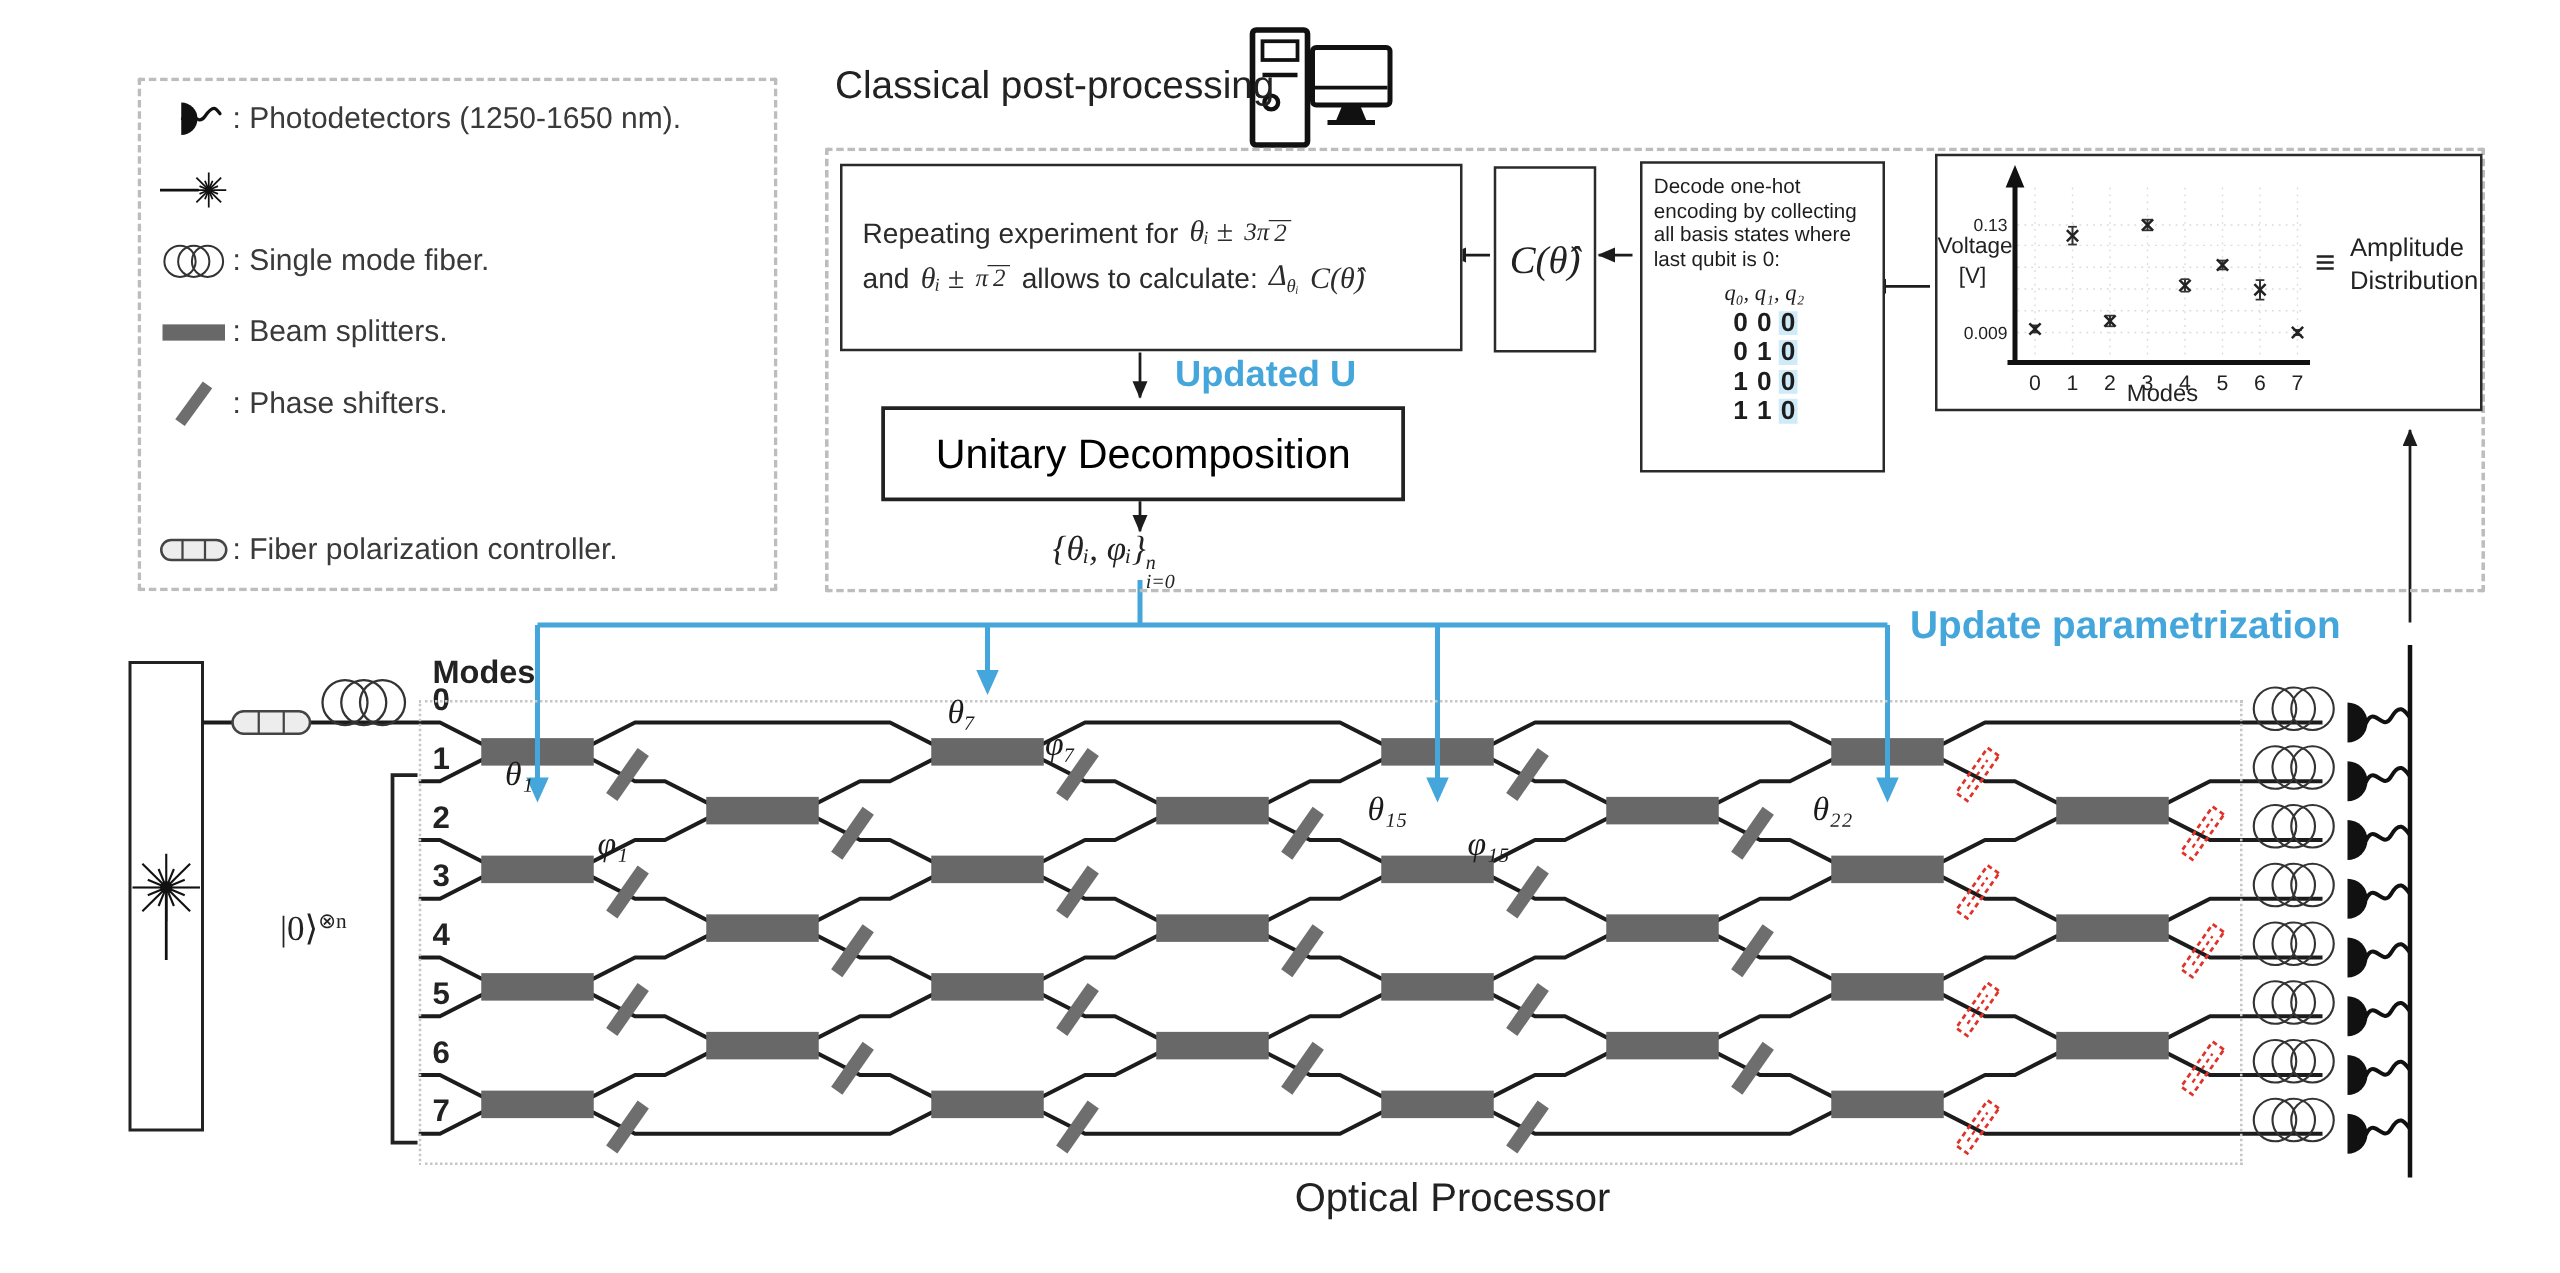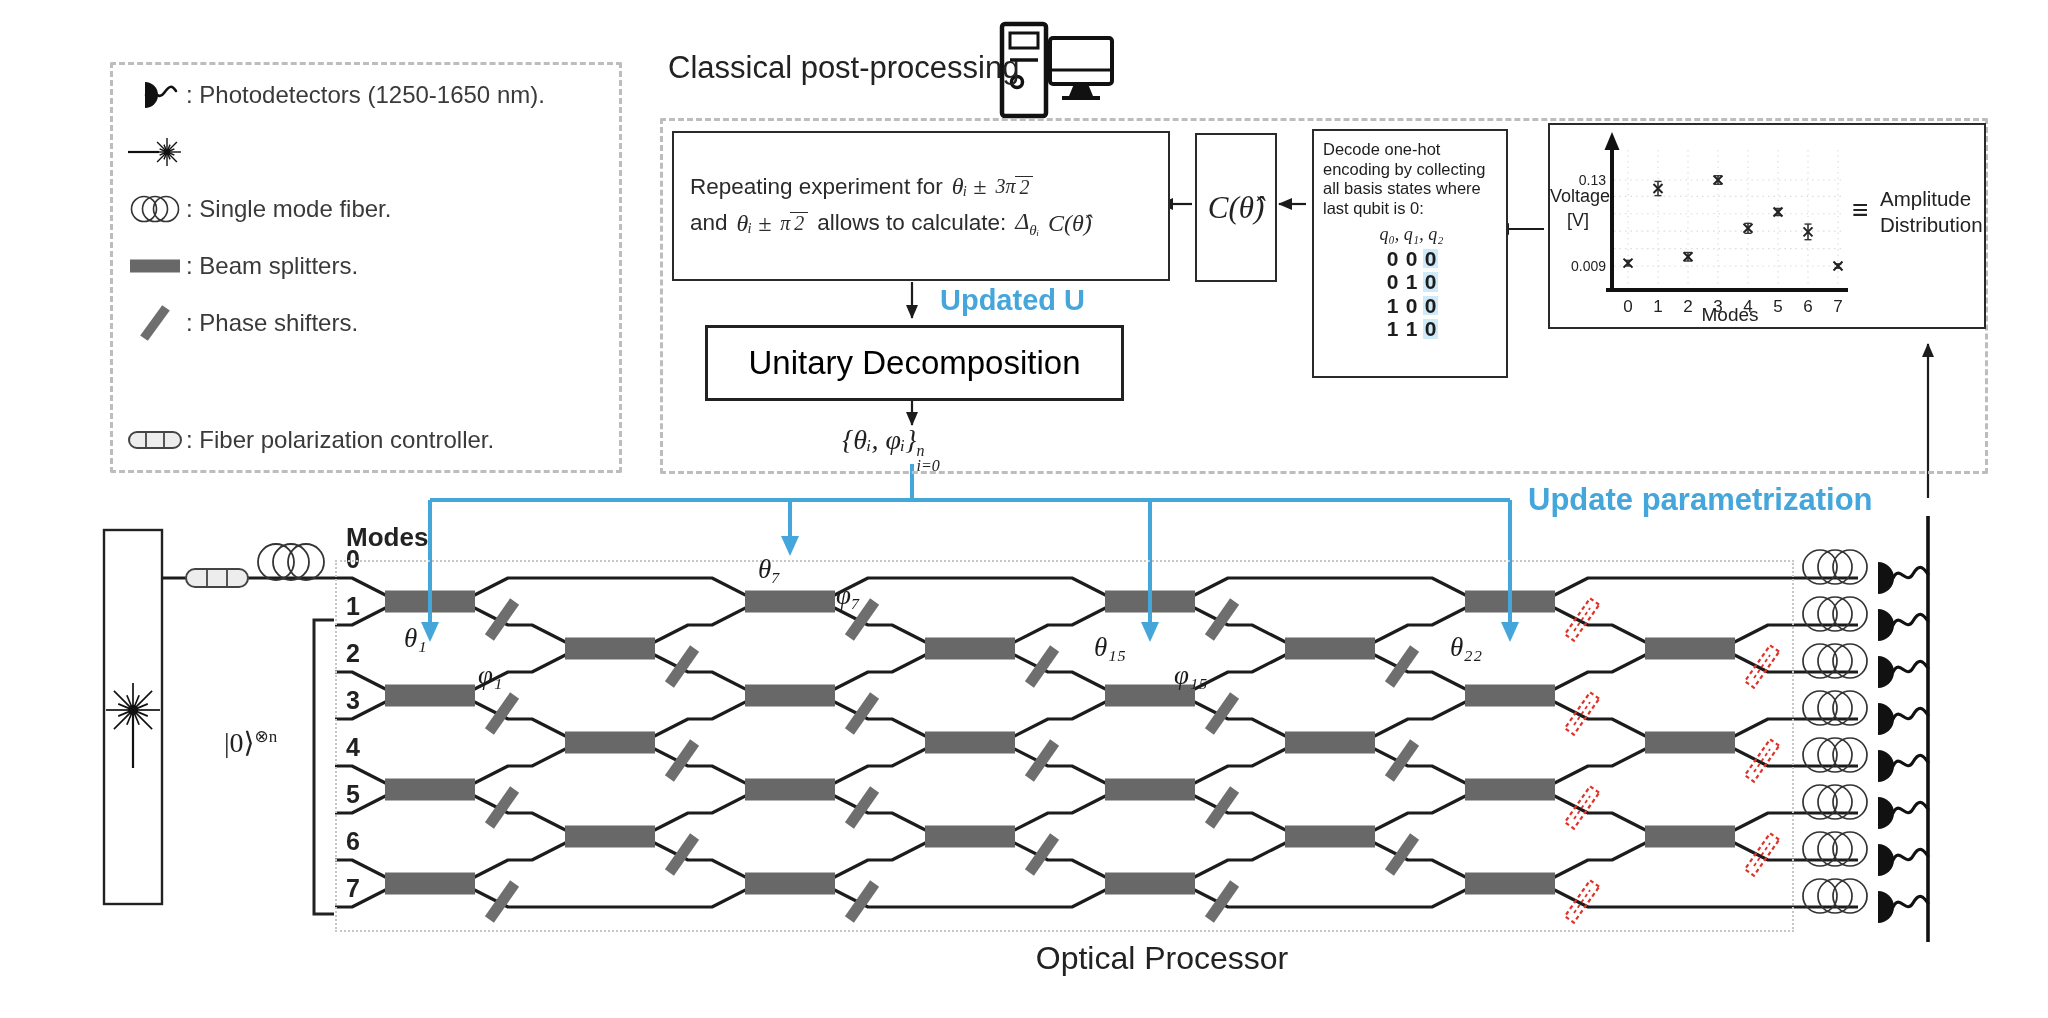--- a/index.html
+++ b/index.html
@@ -447,20 +447,20 @@
 
   <div class="abs" style="left:346px;top:522px;font-size:26px;font-weight:600;">Modes</div>
   <div class="abs blue" style="left:1528px;top:482px;font-size:31px;">Update parametrization</div>
   <div class="dottedbox" style="left:335px;top:560px;width:1455px;height:368px;"></div>
   <div class="abs title" style="left:962px;top:940px;width:400px;text-align:center;font-size:32px;">Optical Processor</div>
 
   <div class="abs" style="left:224px;top:726px;font-family:'Liberation Serif',serif;font-size:28px;">
     <span>|0⟩</span><span class="ketsup">⊗n</span>
   </div>
 
-<div class="greek" style="left: 404px; top: 623px;">θ₁</div>
+<div class="greek" style="left: 404px; top: 604px;">θ₁</div>
     <div class="greek" style="left: 478px; top: 660px;">φ₁</div>
     <div class="greek" style="left: 758px; top: 554px;">θ₇</div>
     <div class="greek" style="left: 836px; top: 580px;">φ₇</div>
     <div class="greek" style="left: 1094px; top: 632px;">θ₁₅</div>
     <div class="greek" style="left: 1174px; top: 660px;">φ₁₅</div>
     <div class="greek" style="left: 1450px; top: 632px;">θ₂₂</div>
   </div>
 
 </body></html>

